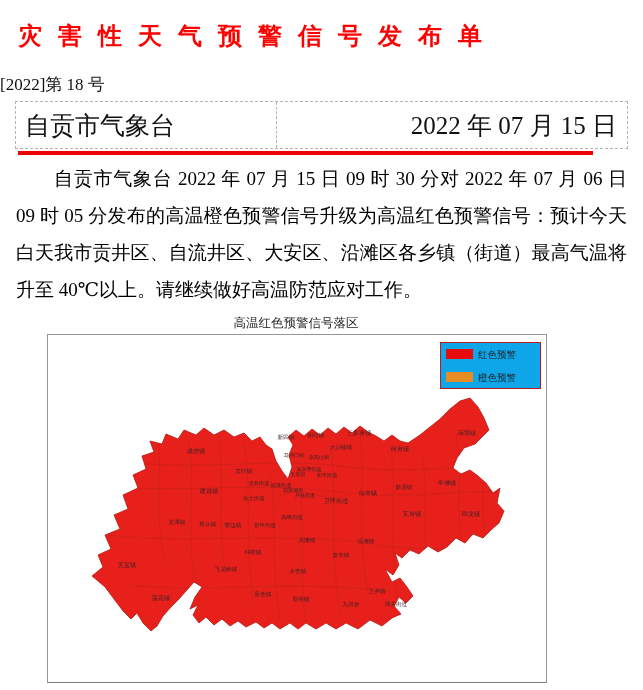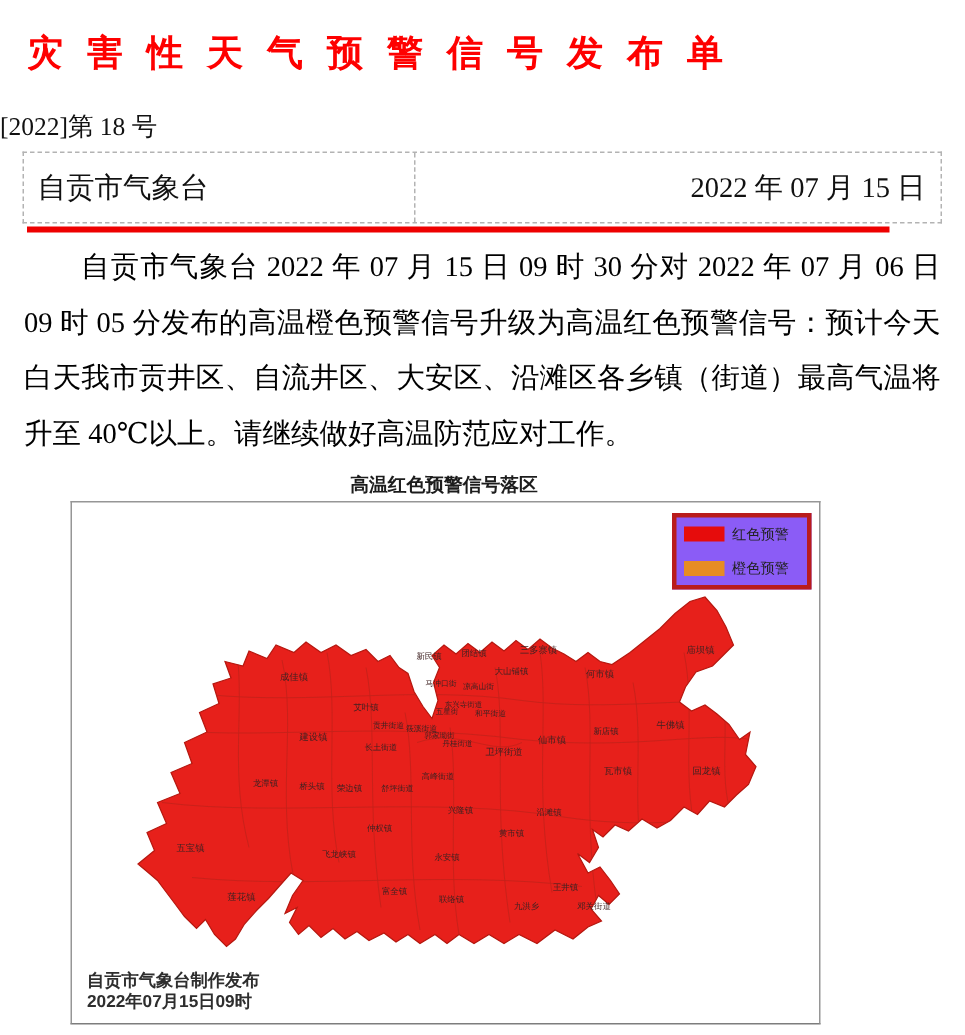--- a/index.html
+++ b/index.html
@@ -18,46 +18,46 @@
     font-size:17px;color:#111;line-height:22px;
   }
   .issuer-table{
     margin:5px 15px 0 15px;
     display:flex;
     border:1px dashed #b3b3b3;
     height:46px;
   }
   .issuer-cell{
     display:flex;align-items:center;
-    font-size:19px;color:#111;
+    font-size:25px;color:#111;
   }
   .issuer-cell.left{width:41%;border-right:1px dashed #b3b3b3;padding-left:9px;}
   .issuer-cell.right{flex:1;justify-content:flex-end;padding-right:10px;}
   .red-rule{
     margin:2px 50px 0 18px;height:3.5px;background:#ee0000;
   }
   .body-par{
     margin:5px 16px 0 16px;
     font-size:19px;line-height:37px;color:#000;
     text-align:justify;text-indent:2em;
   }
   .map-title{
     margin:7px 0 0 47px;width:498px;text-align:center;
     font-family:"Liberation Sans","DejaVu Sans",sans-serif;
-    font-weight:bold;font-size:12.5px;color:#1c1c1c;line-height:16px;
+    font-weight:normal;font-size:12.5px;color:#1c1c1c;line-height:16px;
   }
   .map-panel{
     margin:3px 0 0 47px;width:498px;height:347px;
     border:1px solid #969696;border-bottom-color:#7d7d7d;
     position:relative;background:#fff;
   }
   .map-svg{position:absolute;left:0;top:0;width:498px;height:347px;}
   .legend{
     position:absolute;top:7px;right:5px;width:74px;
-    border:3px solid #b91c1c;background:#8b5cf6;padding:6px 8px 5px 5px;
+    border:1px solid #b91c1c;background:#0ea5e9;padding:6px 20px 5px 5px;
     font-family:"Liberation Sans","DejaVu Sans",sans-serif;
   }
   .legend-row{display:flex;align-items:center;margin-bottom:6px;}
   .legend-row:last-child{margin-bottom:0;margin-top:12px;}
   .legend-swatch{width:27px;height:10px;margin-right:5px;flex:none;}
   .legend-label{font-size:9.5px;color:#222;line-height:11px;white-space:nowrap;}
   .map-credit{
     position:absolute;left:10px;bottom:7px;
     font-family:"Liberation Sans","DejaVu Sans",sans-serif;
     font-weight:bold;font-size:11.5px;color:#2e2e2e;line-height:14px;
@@ -193,17 +193,13 @@
           <div class="legend-swatch" style="background: rgb(230, 12, 12);"></div>
           <span class="legend-label">红色预警</span>
         </div>
         <div class="legend-row">
           <div class="legend-swatch" style="background: rgb(231, 140, 35);"></div>
           <span class="legend-label">橙色预警</span>
         </div>
       </div>
   </div>
 
-  <div class="map-credit">
-    <div>自贡市气象台制作发布</div>
-    <div>2022年07月15日09时</div>
-  </div>
 </div>
 
 </body></html>

